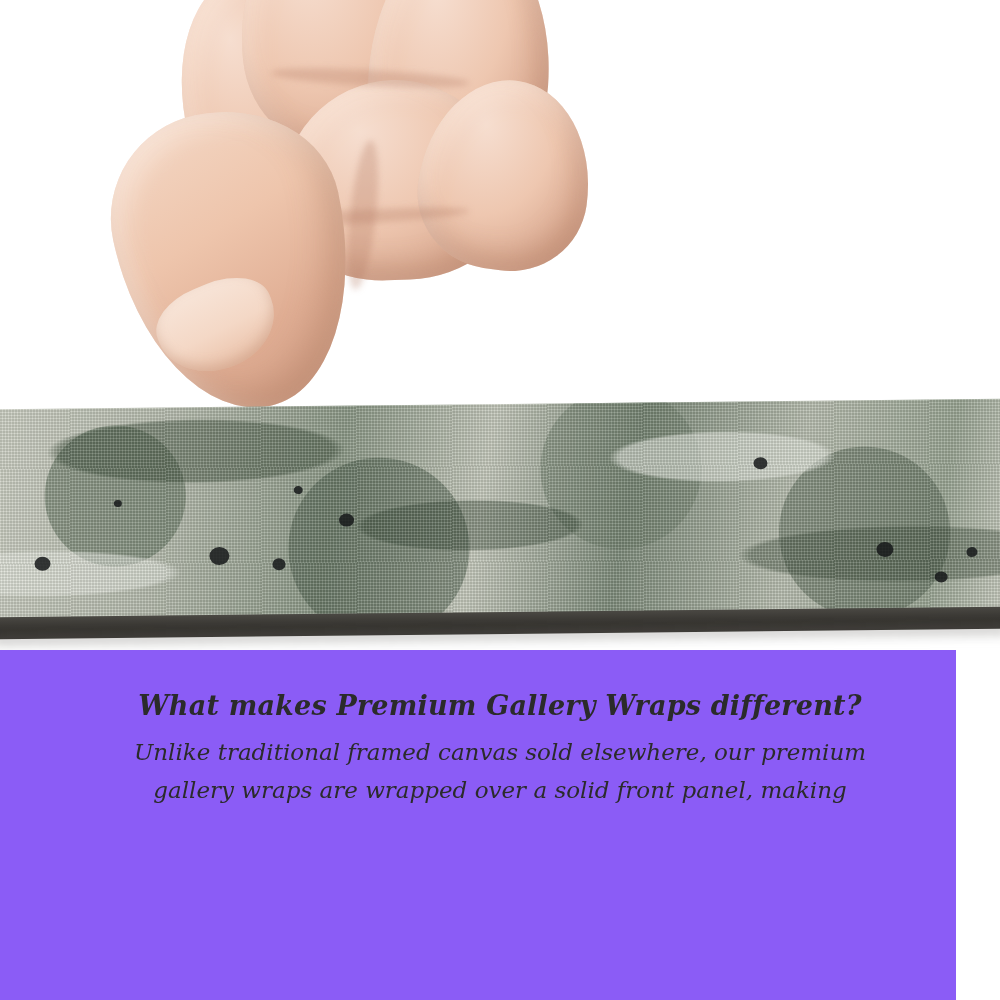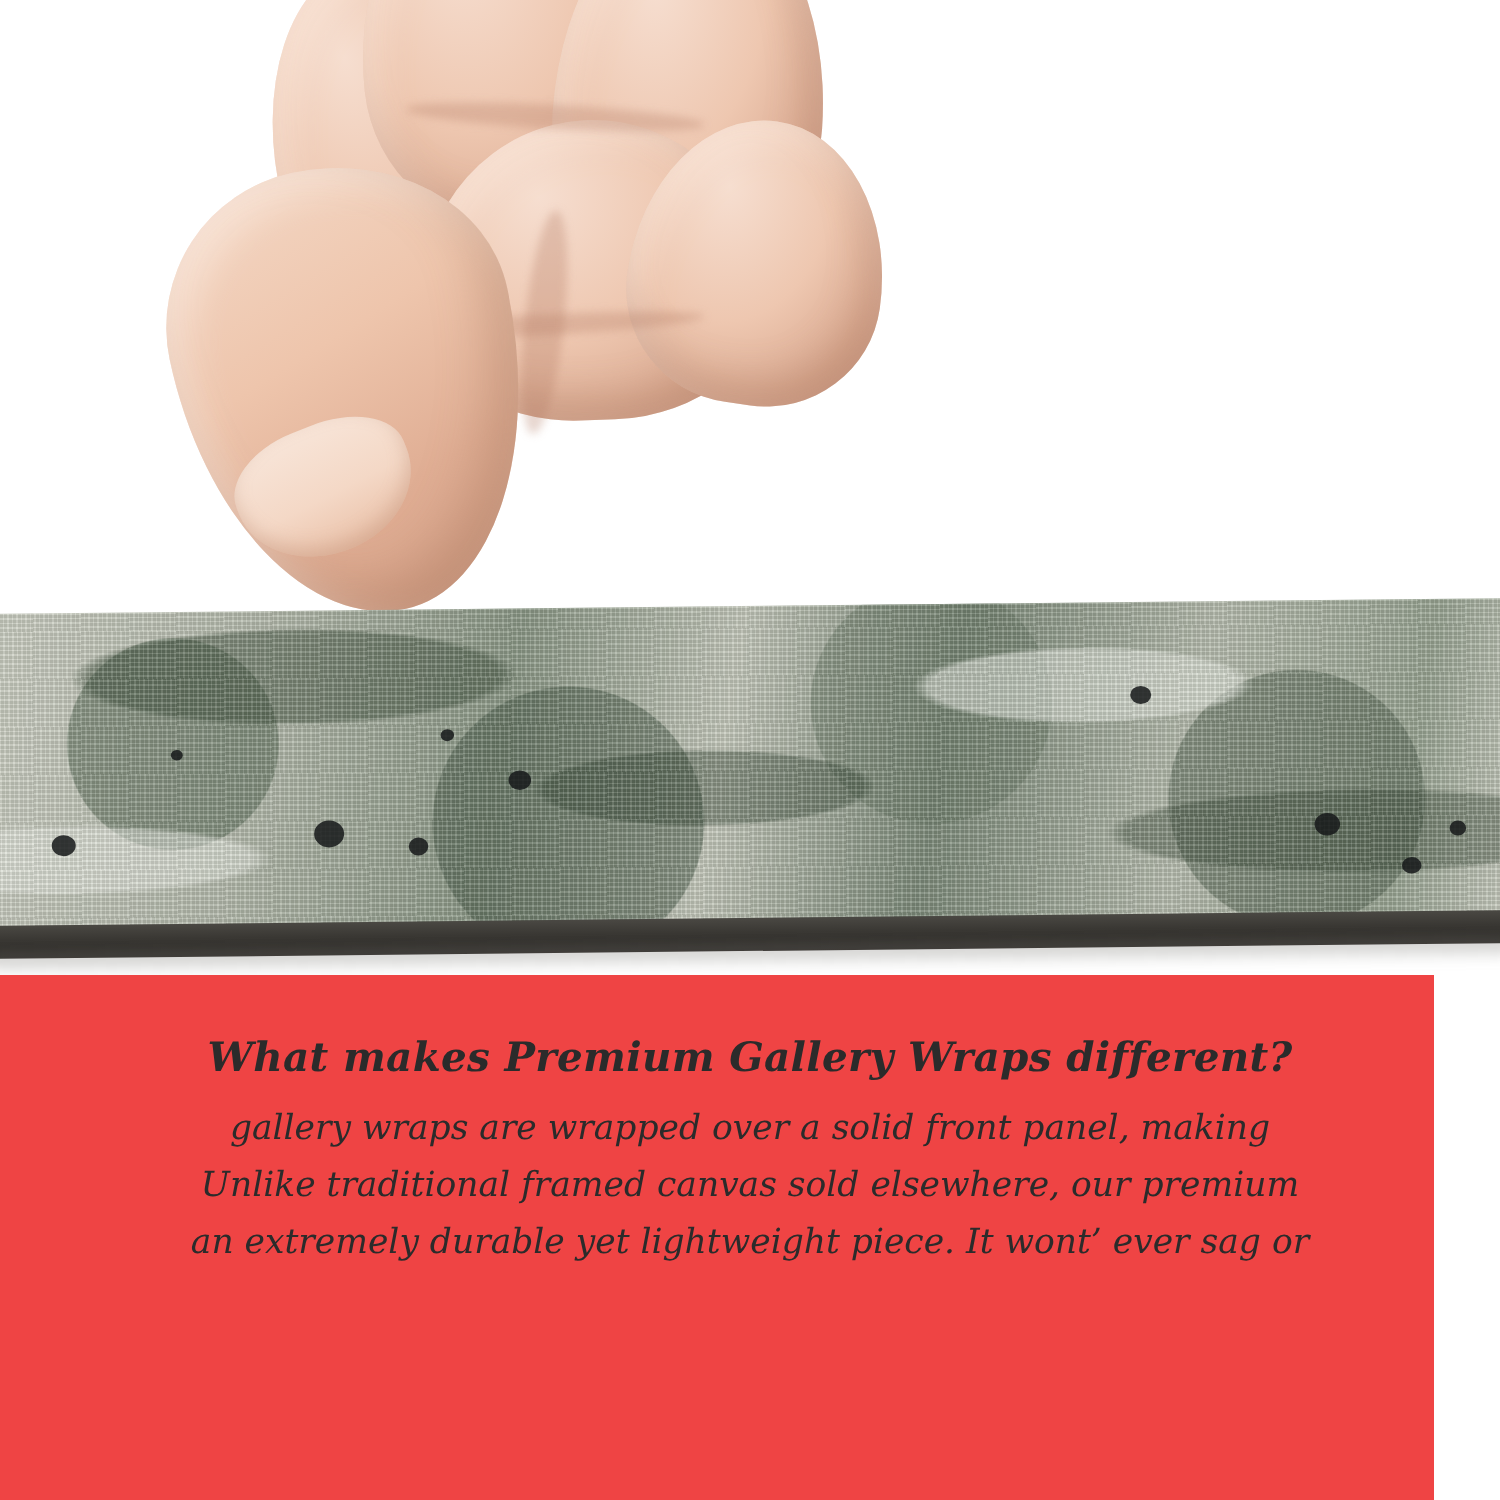--- a/index.html
+++ b/index.html
@@ -10,21 +10,21 @@
   body {
     width: 1000px;
     height: 1000px;
     overflow: hidden;
     font-family: "DejaVu Sans", sans-serif;
   }
   .canvas-card {
     position: relative;
     width: 956px;
     height: 1000px;
-    background: #ef4444;
+    background: #8b5cf6;
   }
 
   
   .photo-region {
     position: absolute;
     left: 0;
     top: 0;
     width: 1000px;
     height: 650px;
     overflow: hidden;
@@ -206,18 +206,17 @@
       <div class="speck" style="left:940px; top:172px; width:13px; height:11px;"></div>
       <div class="speck" style="left:972px; top:148px; width:11px; height:10px;"></div>
       <div class="speck" style="left:120px; top:92px;  width:8px;  height:7px;"></div>
     </div>
     <div class="strip-bottom"></div>
     <div class="strip-shadow"></div>
   </div>
 
   <div class="caption">
     <p class="caption-heading">What makes Premium Gallery Wraps different?</p>
+    <p class="caption-line">Unlike traditional framed canvas sold elsewhere, our premium</p>
     <p class="caption-line">gallery wraps are wrapped over a solid front panel, making</p>
-    <p class="caption-line">Unlike traditional framed canvas sold elsewhere, our premium</p>
-    <p class="caption-line">an extremely durable yet lightweight piece. It wont’ ever sag or</p>
   </div>
 
 </div>
 
 </body></html>

